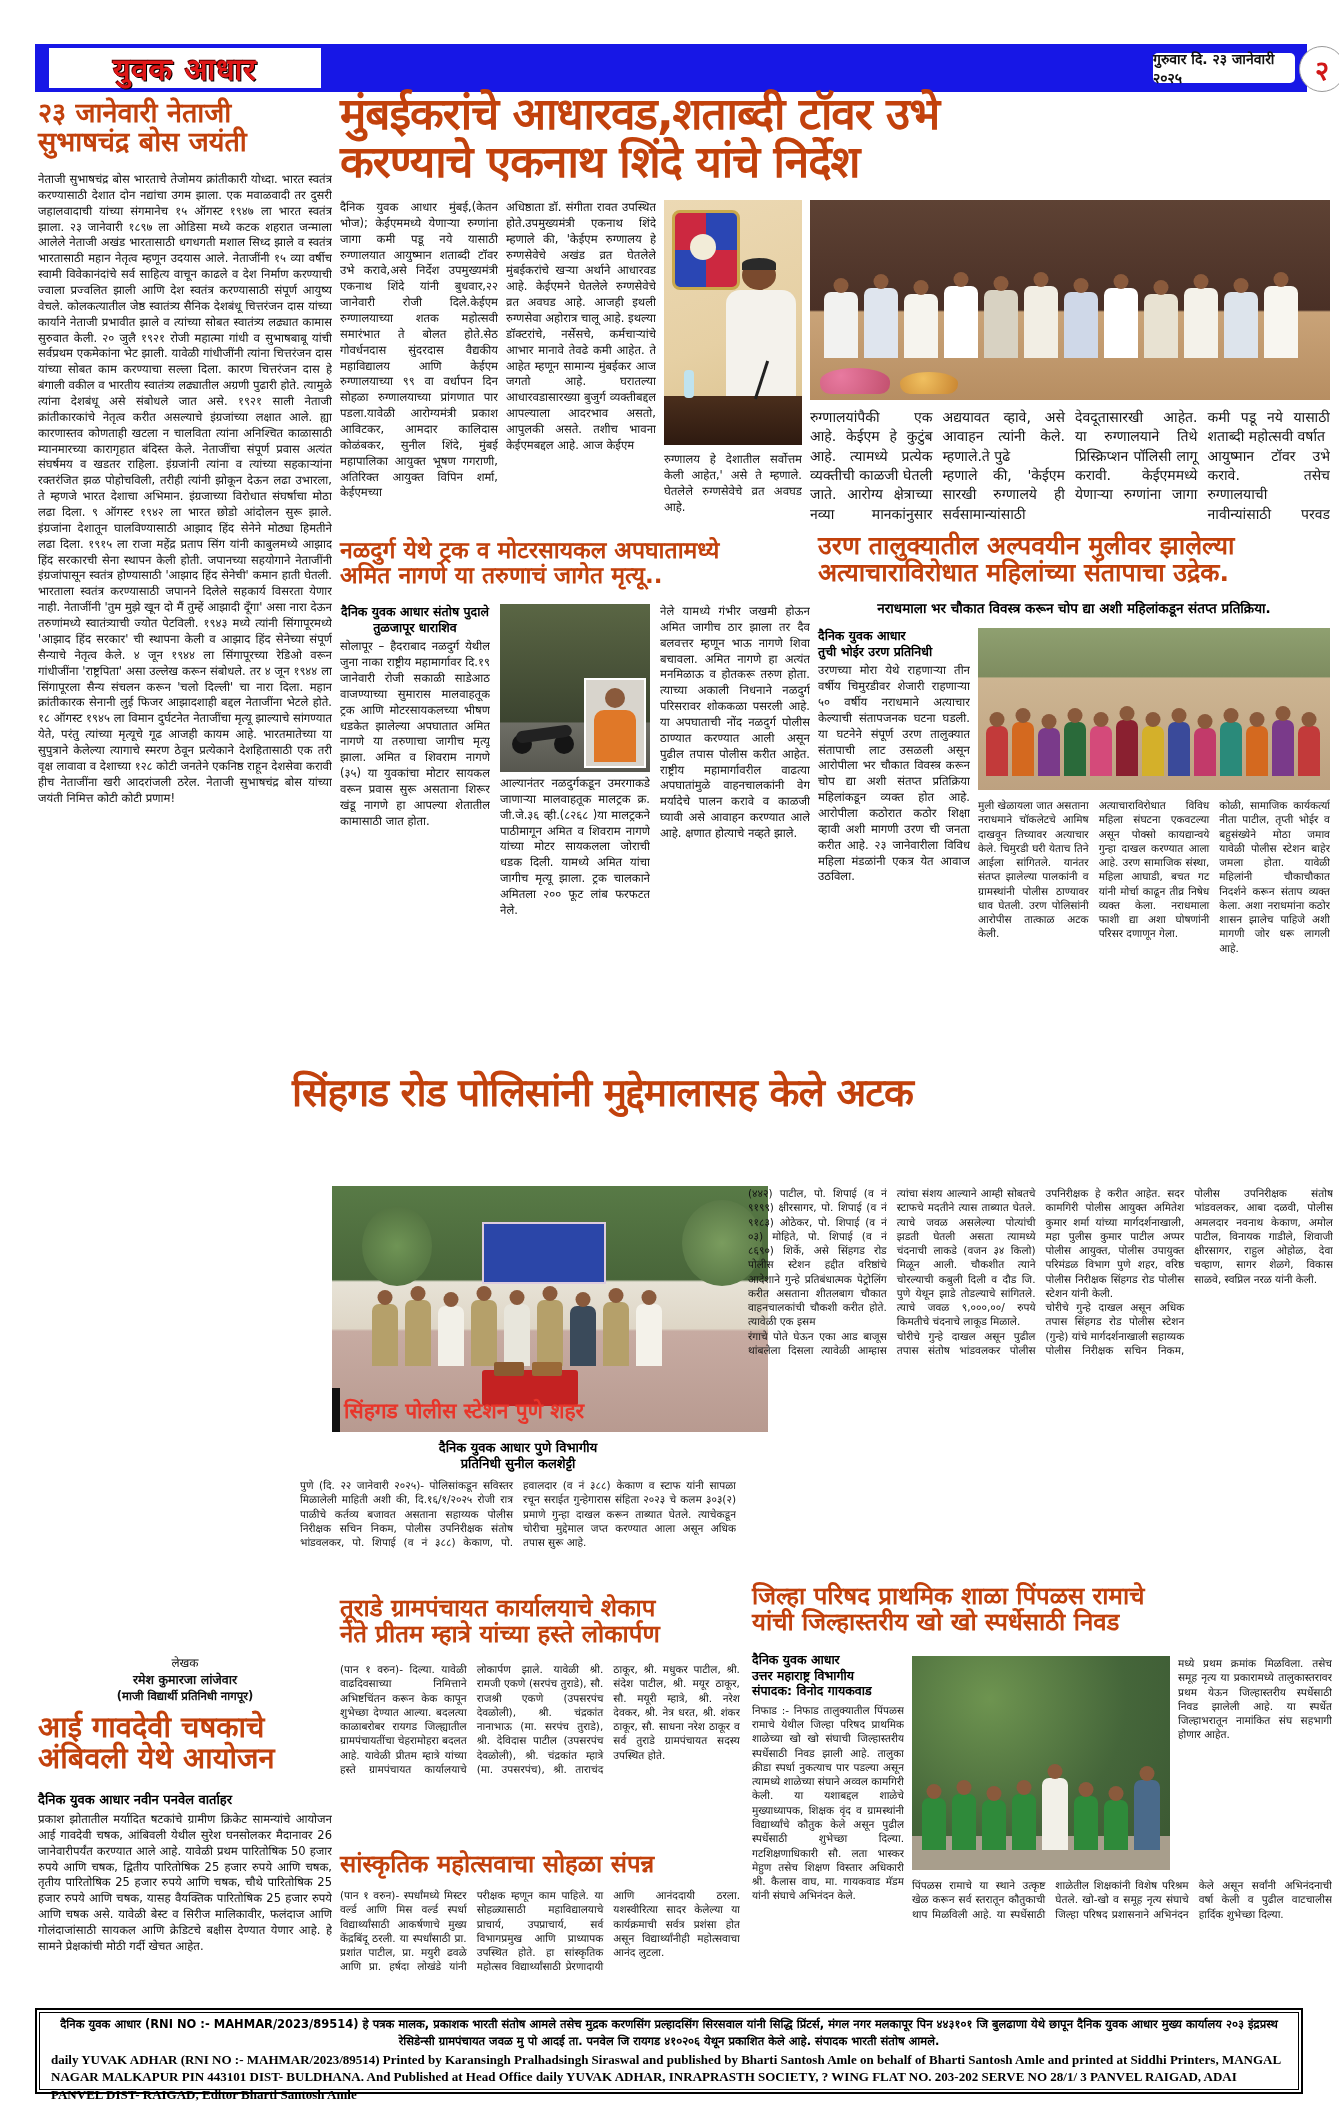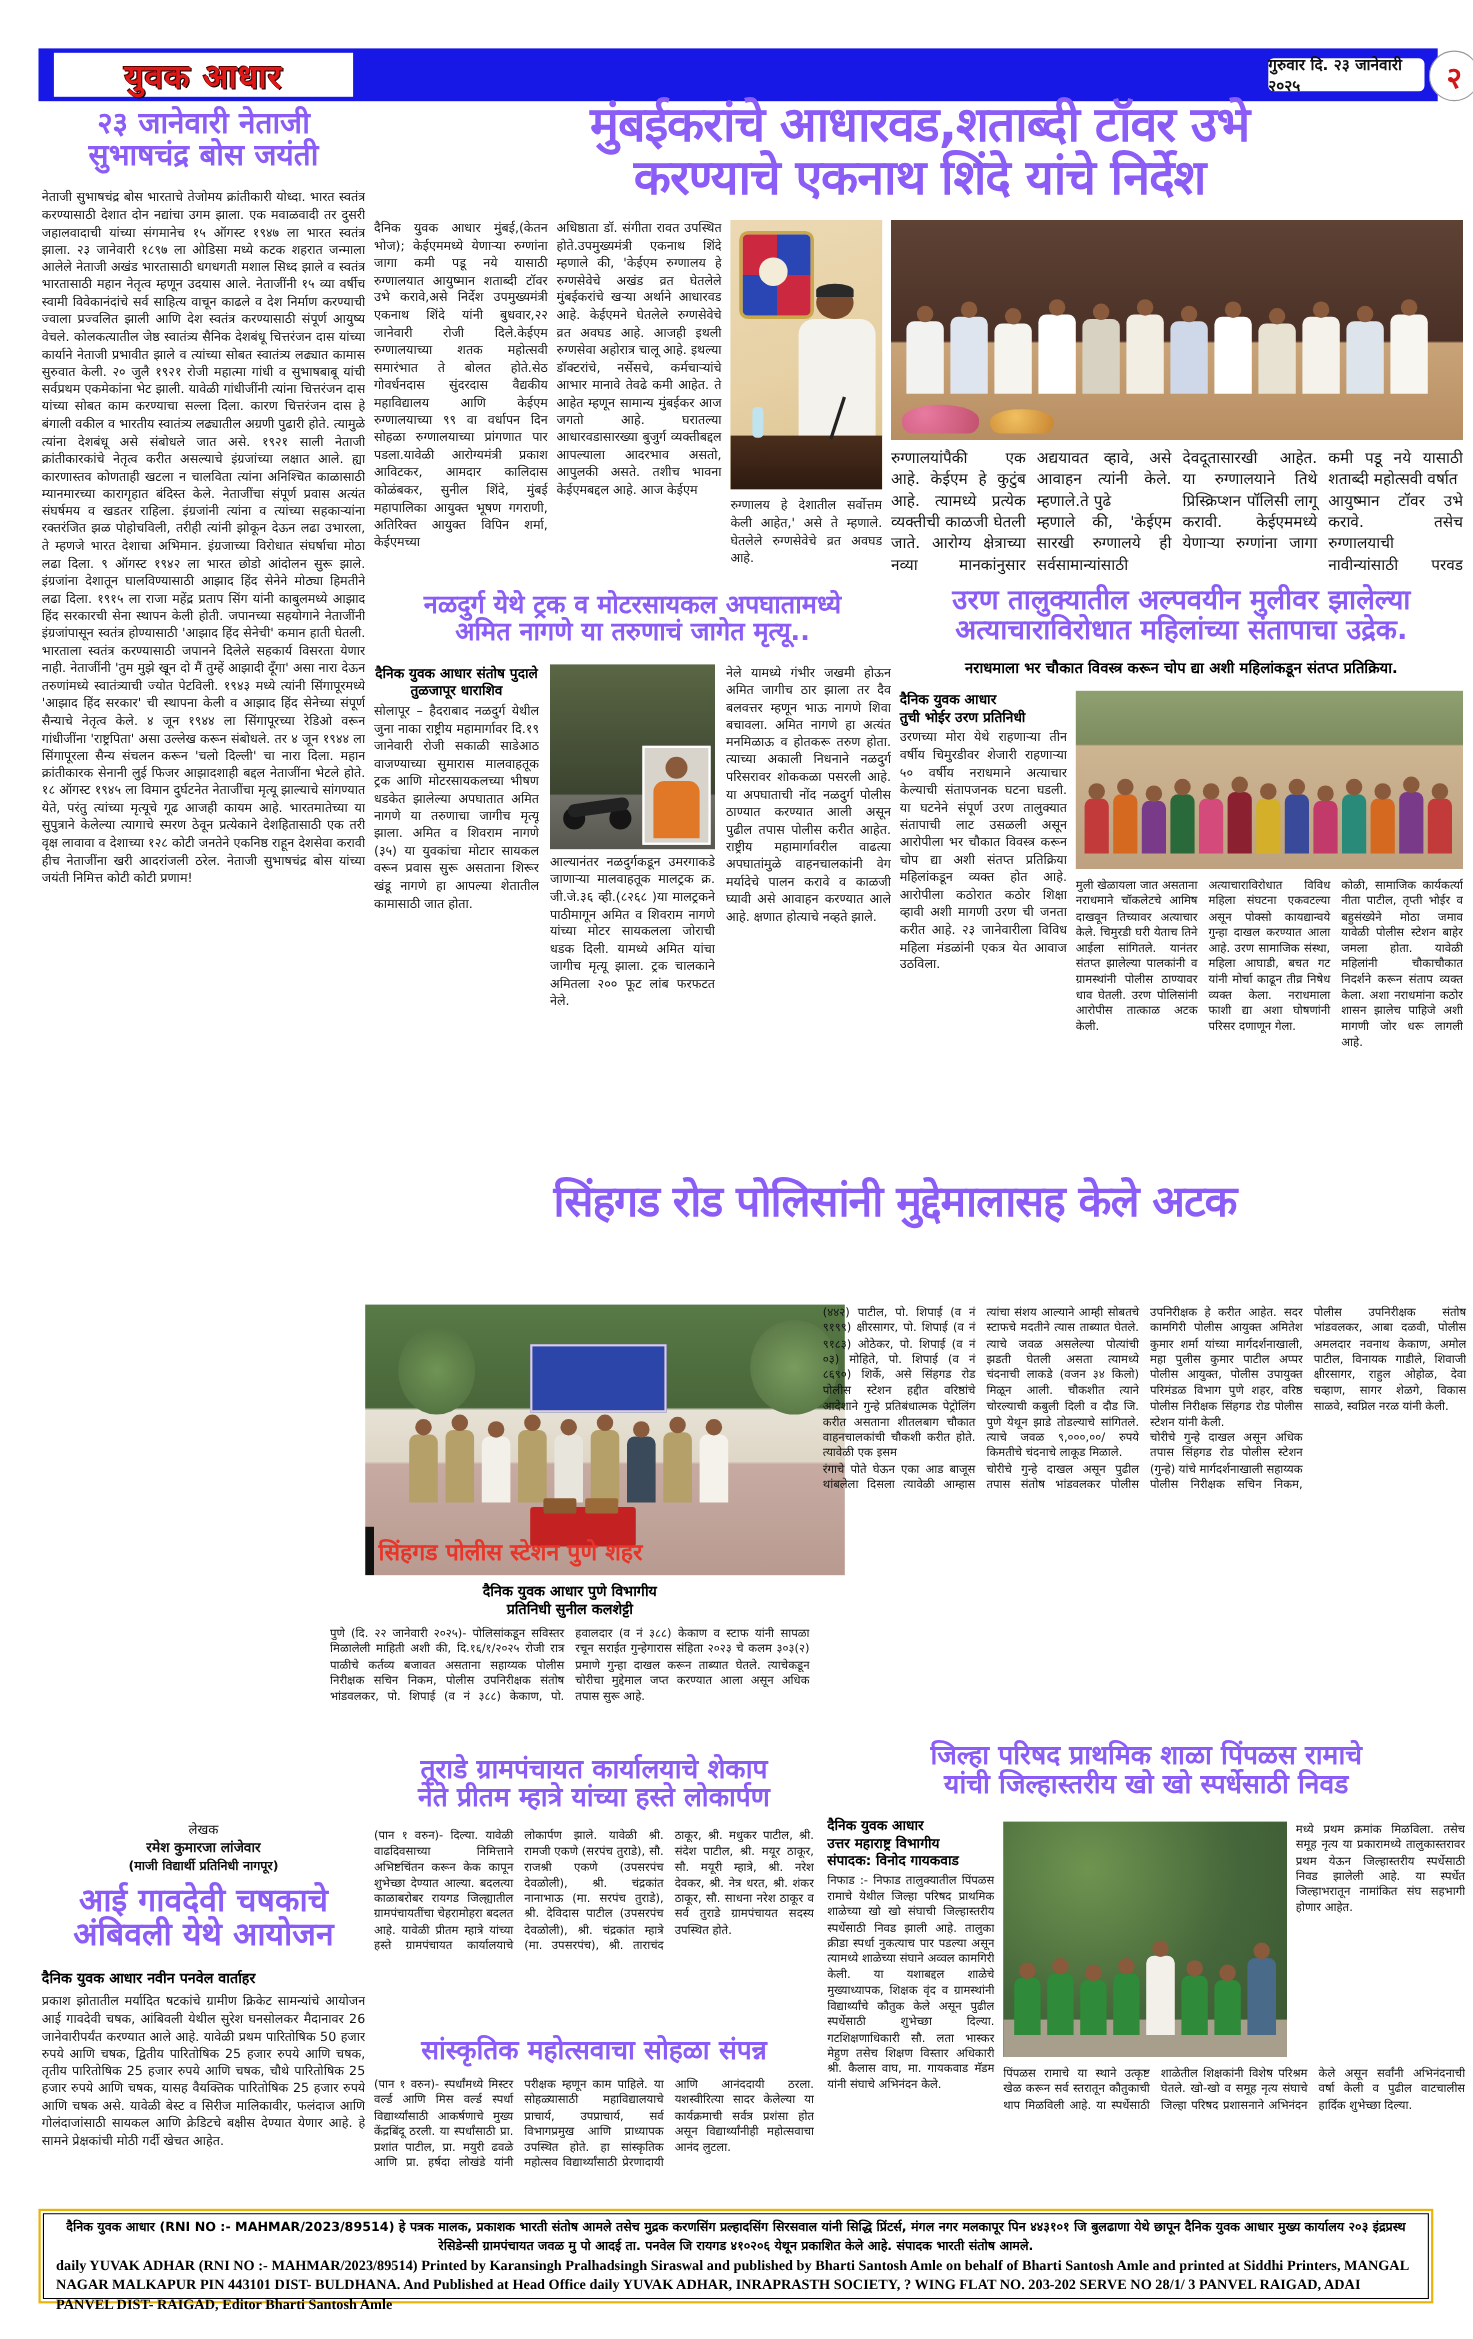--- a/index.html
+++ b/index.html
@@ -13,35 +13,35 @@
   .logo-box{left:14px;top:4px;width:272px;height:40px;background:#fff;display:flex;align-items:center;justify-content:center;position:absolute;}
   .logo-text{font-size:30px;font-weight:bold;color:#e01818;letter-spacing:1px;
     text-shadow:1px 1px 0 #000, -1px -1px 0 #5a0000;}
   .date-box{left:1118px;top:9px;width:142px;height:30px;background:#fff;border-radius:5px;
     display:flex;align-items:center;justify-content:center;position:absolute;}
   .date-text{font-size:14px;font-weight:bold;color:#111;}
   .page-circle{left:1264px;top:2px;width:44px;height:44px;border-radius:50%;background:#fff;
     border:1px solid #999;display:flex;align-items:center;justify-content:center;position:absolute;}
   .page-num{font-size:27px;font-weight:bold;color:#d01818;}
   
-  .hl{font-weight:bold;color:#8b5cf6;text-align:center;line-height:1.08;}
+  .hl{font-weight:bold;color:#c2410c;text-align:left;line-height:1.08;}
   .bt{font-size:11.5px;line-height:1.38;text-align:justify;color:#131313;overflow:hidden;}
   .bt-s{font-size:10.5px;line-height:1.36;text-align:justify;color:#131313;overflow:hidden;}
   .byline{font-weight:bold;text-align:center;color:#000;line-height:1.25;}
   .cols2{column-count:2;column-gap:10px;}
   .cols3{column-count:3;column-gap:10px;}
   .cols4{column-count:4;column-gap:10px;}
   
   .photo{overflow:hidden;position:absolute;background:#ccc;}
   .pp{display:inline-block;position:relative;border-radius:7px 7px 0 0;vertical-align:bottom;}
   .pp::before{content:"";position:absolute;top:-14px;left:50%;transform:translateX(-50%);
     width:15px;height:15px;border-radius:50%;background:#8a5a3c;}
   .prow{position:absolute;display:flex;align-items:flex-end;gap:6px;}
   
-  .footer-box{left:35px;top:2008px;width:1268px;height:86px;border:2px solid #eab308;box-shadow:inset 0 0 0 2px #fff, inset 0 0 0 3px #000;background:#fff;padding:6px 14px;box-sizing:border-box;}
+  .footer-box{left:35px;top:2008px;width:1268px;height:86px;border:2px solid #000000;box-shadow:inset 0 0 0 2px #fff, inset 0 0 0 3px #000;background:#fff;padding:6px 14px;box-sizing:border-box;}
   .footer-mr{font-size:11.5px;font-weight:bold;text-align:center;line-height:1.5;color:#000;}
   .footer-en{font-family:"Liberation Serif",serif;font-size:13px;font-weight:bold;line-height:1.35;color:#000;margin-top:3px;}
 </style>
 </head>
 <body>
 
 <div class="abs header-bar">
   <div class="logo-box">
     <span class="logo-text">युवक आधार</span>
   </div>

